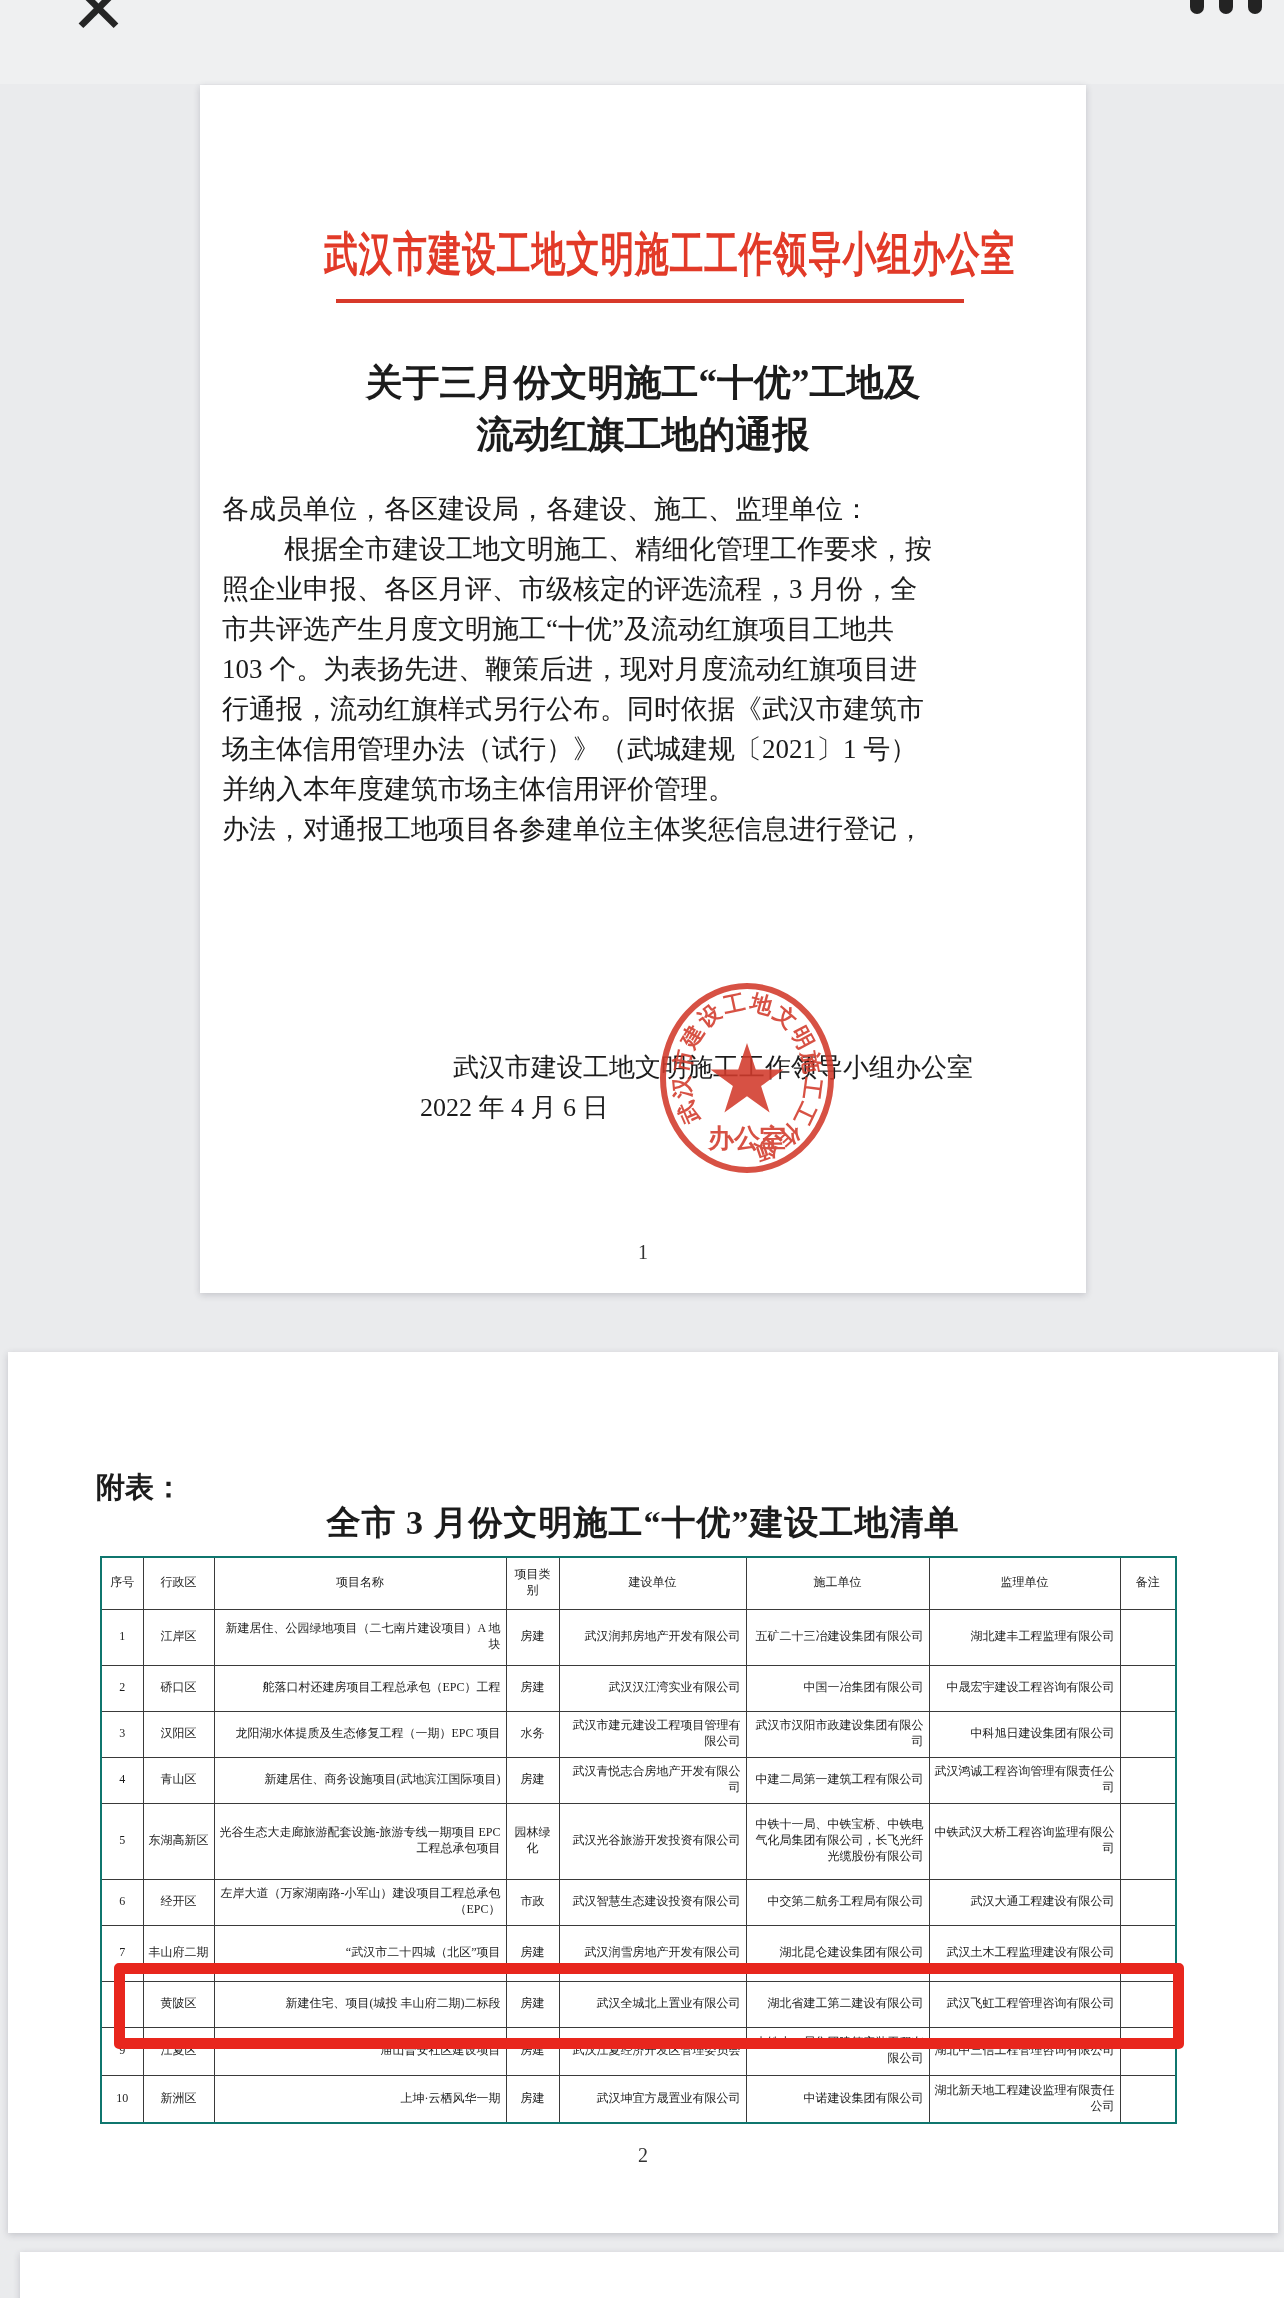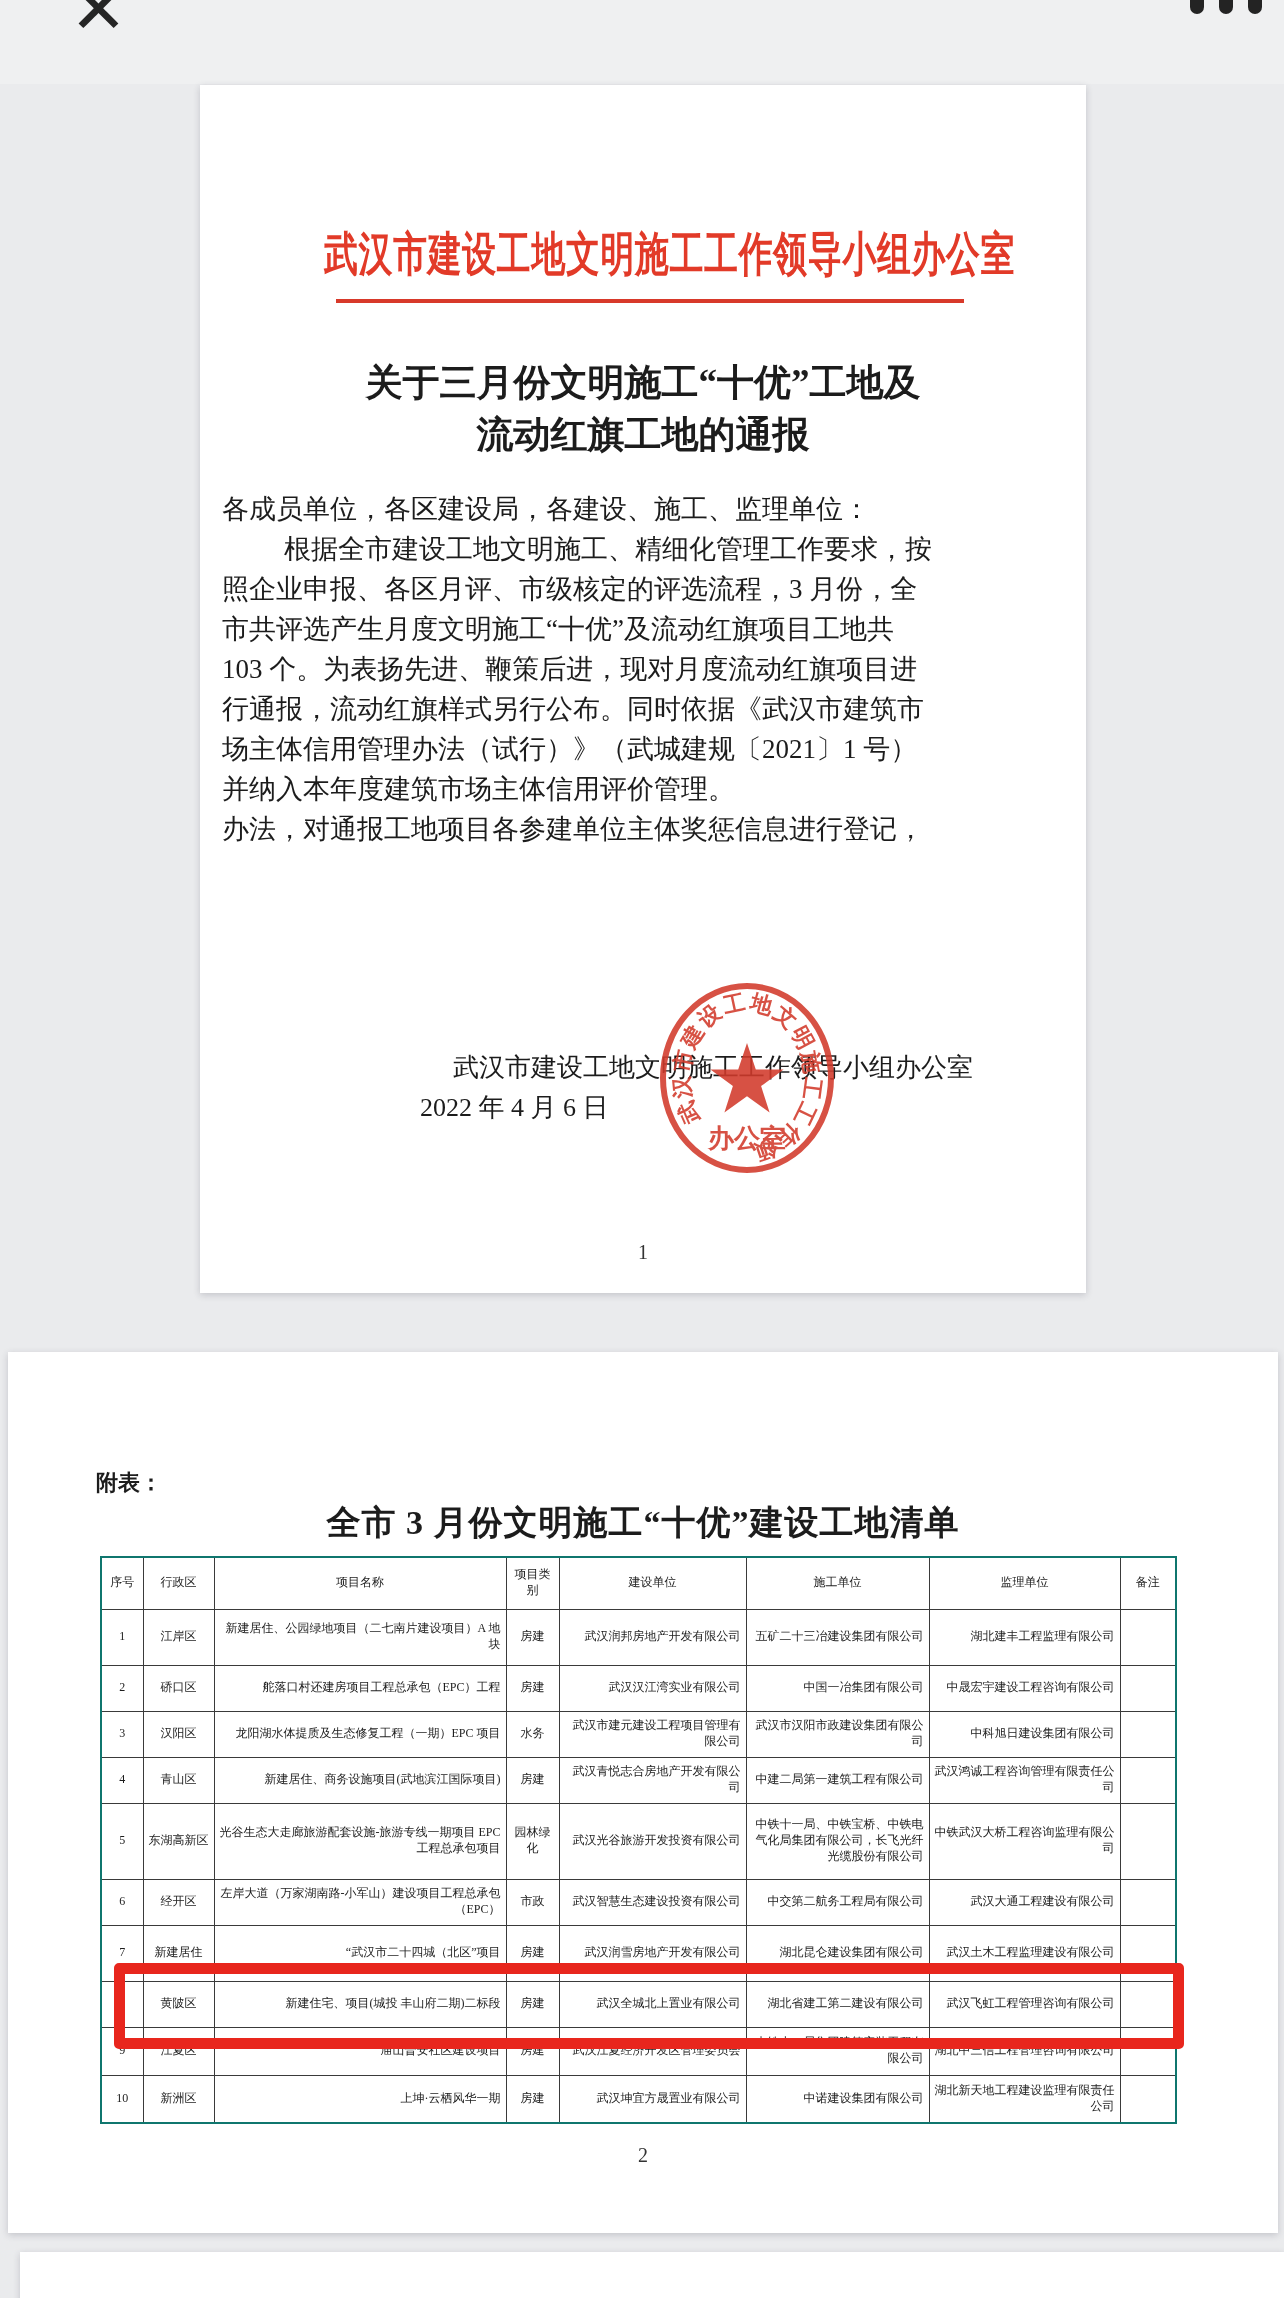--- a/index.html
+++ b/index.html
@@ -61,21 +61,21 @@
   }
   .doc-date {
     position: absolute; top: 1005px; left: 0; width: 100%;
     text-align: left; font-size: 26px; padding-left: 220px; white-space: nowrap;
   }
   .seal { position: absolute; left: 447px; top: 890px; width: 200px; height: 210px; opacity: 0.88; }
   .page-num { position: absolute; left: 0; width: 100%; text-align: center; font-size: 20px; color: #333; }
   .page-1 .page-num { top: 1156px; }
   .page-2 .page-num { top: 792px; }
   
-  .attach-label { position: absolute; top: 116px; left: 88px; font-size: 22px; font-weight: bold; }
+  .attach-label { position: absolute; top: 116px; left: 88px; font-size: 29px; font-weight: bold; }
   .table-title {
     position: absolute; top: 148px; left: 0; width: 100%;
     text-align: center; font-size: 34px; font-weight: bold; letter-spacing: 1px;
   }
   table.sites {
     position: absolute; top: 204px; left: 92px;
     width: 1075px; border-collapse: collapse; table-layout: fixed;
     font-size: 12px; line-height: 1.32;
     border: 2px solid #0f766e;
   }
@@ -220,21 +220,21 @@
           <td class="c">经开区</td>
           <td class="l">左岸大道（万家湖南路-小军山）建设项目工程总承包（EPC）</td>
           <td class="c">市政</td>
           <td class="l">武汉智慧生态建设投资有限公司</td>
           <td class="l">中交第二航务工程局有限公司</td>
           <td class="l">武汉大通工程建设有限公司</td>
           <td class="c"></td>
         </tr>
         <tr style="height: 56px;">
           <td class="c">7</td>
-          <td class="c">新建居住</td>
+          <td class="c">丰山府二期</td>
           <td class="l">“武汉市二十四城（北区”项目</td>
           <td class="c">房建</td>
           <td class="l">武汉润雪房地产开发有限公司</td>
           <td class="l">湖北昆仑建设集团有限公司</td>
           <td class="l">武汉土木工程监理建设有限公司</td>
           <td class="c"></td>
         </tr>
         <tr style="height: 46px;">
           <td class="c">8</td>
           <td class="c">黄陂区</td>

